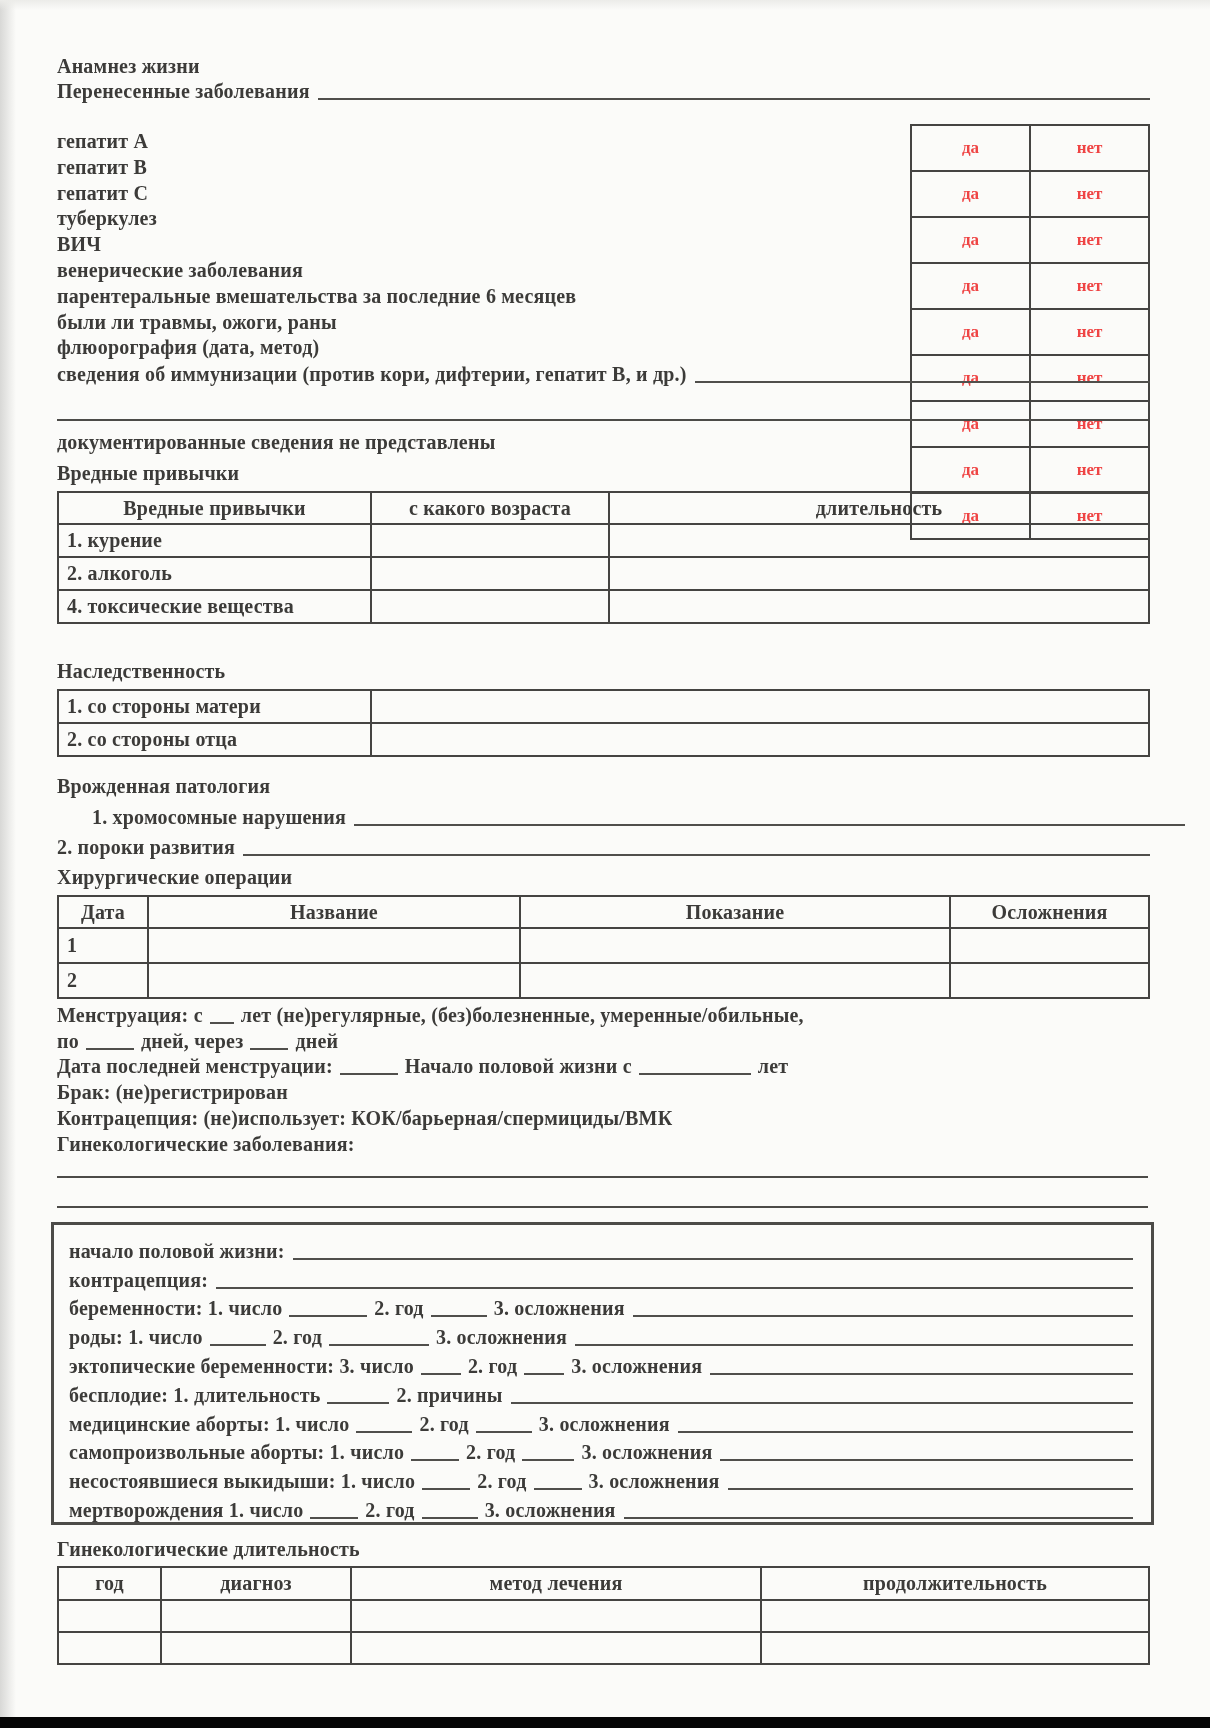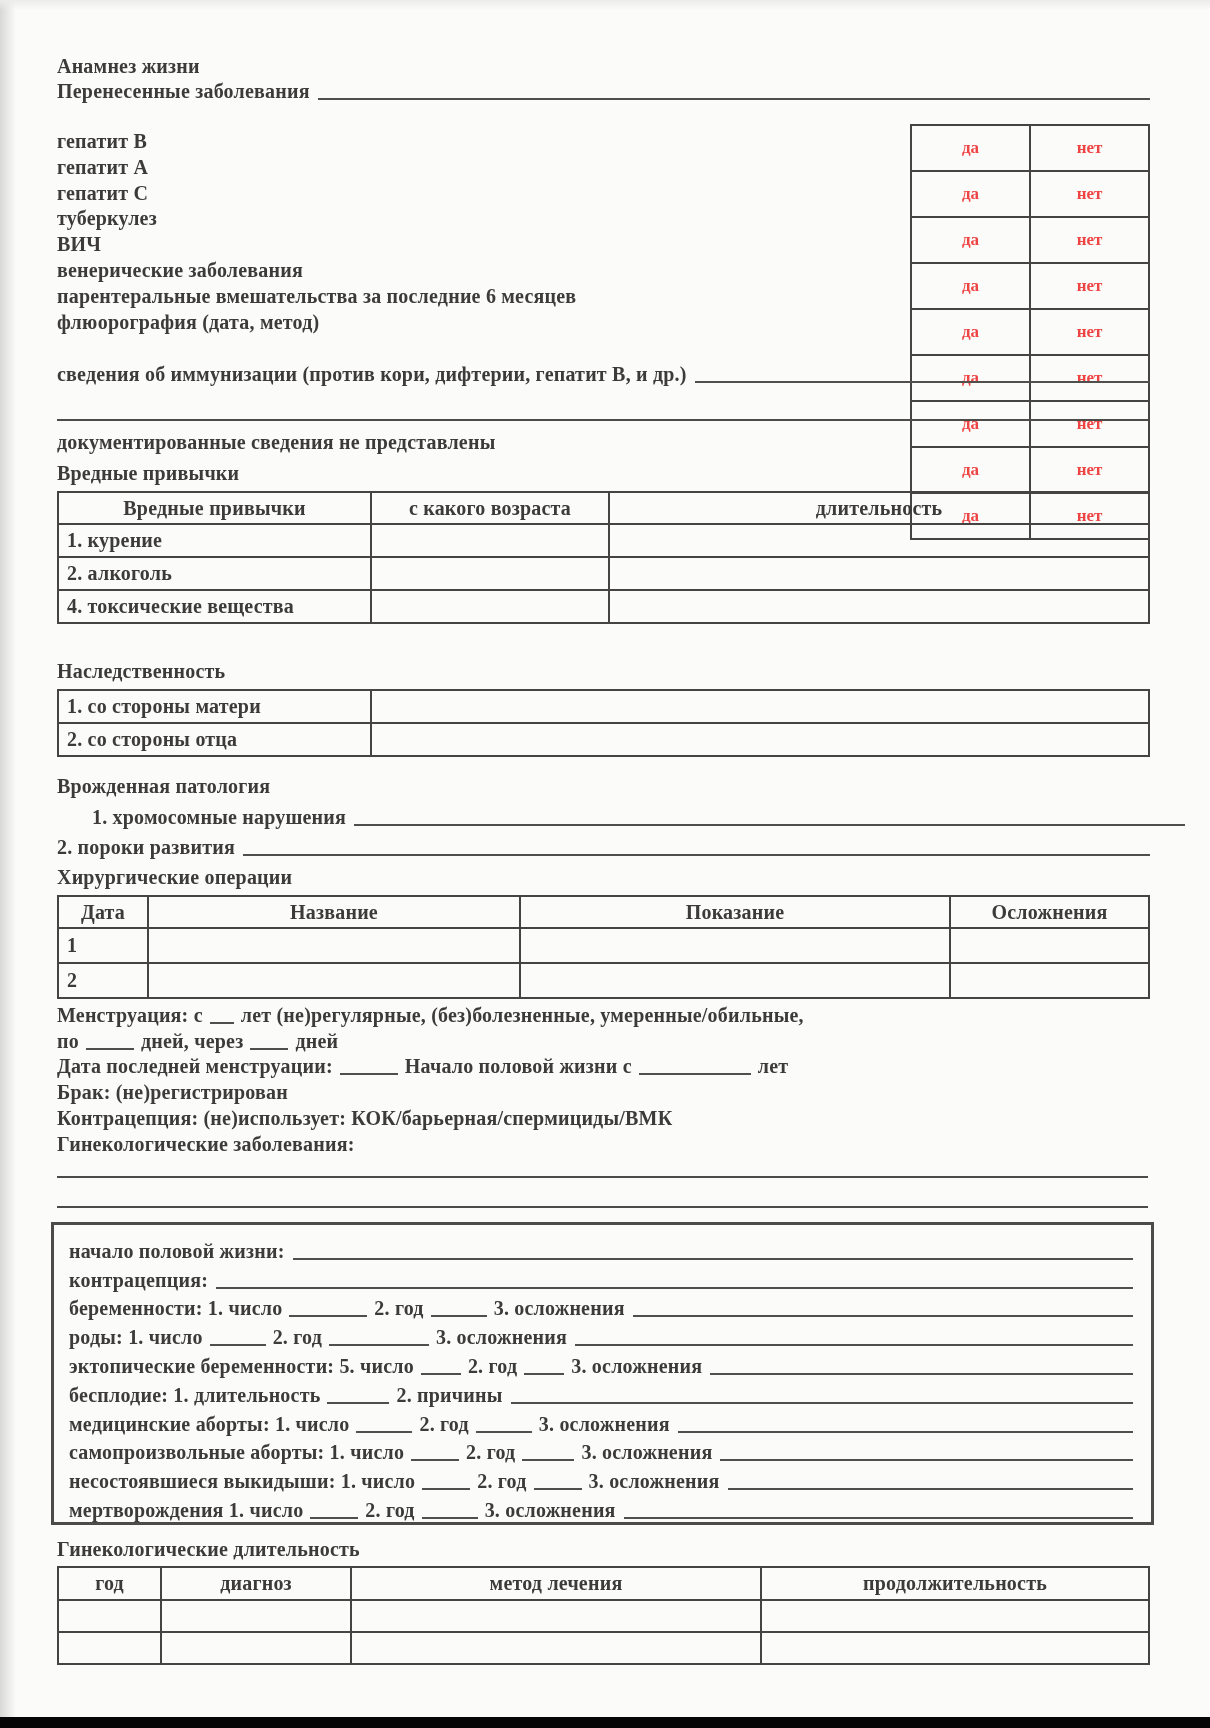--- a/index.html
+++ b/index.html
@@ -83,27 +83,28 @@
   <div class="edge-top"></div>
 
   <div class="abs heading" style="left:57px;top:55px;">Анамнез жизни</div>
 
   <div class="abs line" style="left:57px;top:80px;width:1093px;">
       <span class="seg-text">Перенесенные заболевания</span>
       <span class="fillseg"></span>
     </div>
 
   <div class="abs disease-list" style="left:57px;top:129px;">
+      <div>гепатит А</div>
       <div>гепатит В</div>
-      <div>гепатит А</div>
       <div>гепатит С</div>
       <div>туберкулез</div>
       <div>ВИЧ</div>
       <div>венерические заболевания</div>
       <div>парентеральные вмешательства за последние 6 месяцев</div>
+      <div>были ли травмы, ожоги, раны</div>
       <div>флюорография (дата, метод)</div>
     </div>
 
   <table class="yn-table">
     <tbody>
         <tr>
           <td>да</td>
           <td>нет</td>
         </tr>
         <tr>
@@ -297,21 +298,21 @@
         </div>
         <div class="line">
           <span class="seg-text">роды: 1. число</span>
           <span class="blank" style="width: 56px;"></span>
           <span class="seg-text">2. год</span>
           <span class="blank" style="width: 100px;"></span>
           <span class="seg-text">3. осложнения</span>
           <span class="fillseg"></span>
         </div>
         <div class="line">
-          <span class="seg-text">эктопические беременности: 5. число</span>
+          <span class="seg-text">эктопические беременности: 3. число</span>
           <span class="blank" style="width: 40px;"></span>
           <span class="seg-text">2. год</span>
           <span class="blank" style="width: 40px;"></span>
           <span class="seg-text">3. осложнения</span>
           <span class="fillseg"></span>
         </div>
         <div class="line">
           <span class="seg-text">бесплодие: 1. длительность</span>
           <span class="blank" style="width: 62px;"></span>
           <span class="seg-text">2. причины</span>

